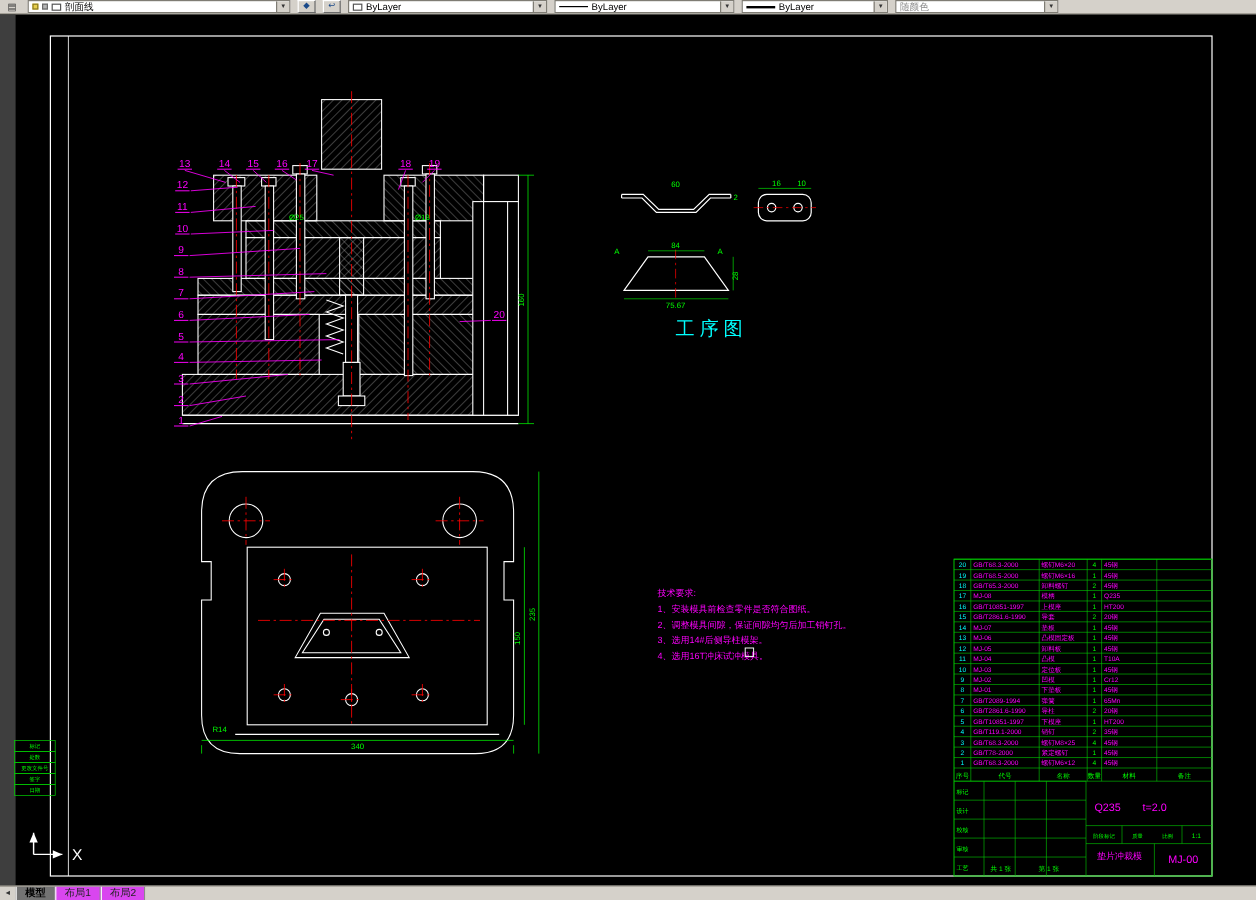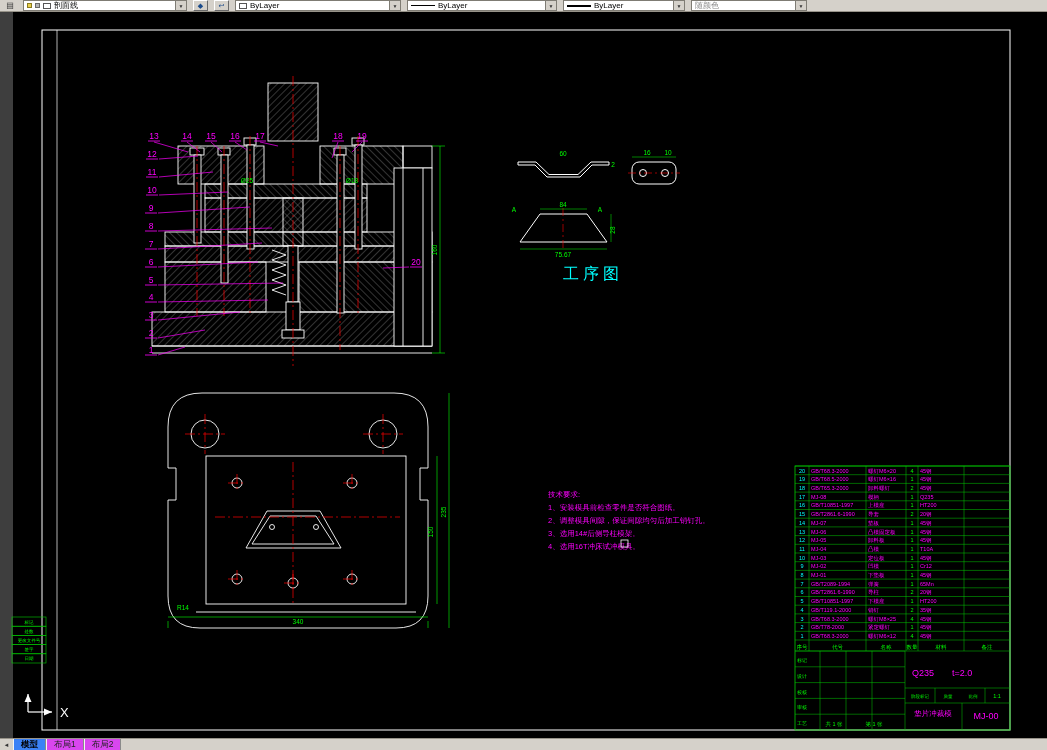--- a/index.html
+++ b/index.html
@@ -21,34 +21,34 @@
   .lw-sample{width:24px;height:2px;background:#000;}
   .tbbtn{width:15px;height:11px;background:#d5d1ca;border:1px solid;border-color:#fff #6a6a6a #6a6a6a #fff;font-size:7px;line-height:9px;text-align:center;color:#1a4a8a;}
 
   
   #cv{position:absolute;top:12px;left:0;display:block;}
 
   
   #tabbar{position:absolute;bottom:0;left:0;width:100%;height:12px;background:#d5d1ca;border-top:1px solid #979389;display:flex;align-items:stretch;font-size:8.5px;color:#222;}
   .tabnav{width:13px;text-align:center;font-size:6px;line-height:12px;color:#333;}
   .tab{padding:0 7px;line-height:11px;background:#d946ef;border-right:1px solid #8a8a8a;border-left:1px solid #f5f5f5;}
-  .tab.active{background:#3b82f6;font-weight:bold;color:#000;}
+  .tab.active{background:#737373;font-weight:bold;color:#000;}
   .tabspacer{flex:1;background:#d5d1ca;}
 
   svg text{font-family:"Liberation Sans",sans-serif;}
 </style>
 </head>
 <body>
 
 <div id="app">
 
   <div id="toolbar">
     <div class="tbicon">▤</div>
 
-    <div class="combo" style="width:164px">
+    <div class="combo" style="width:219px">
       <span class="mini m-y"></span>
       <span class="mini m-g"></span>
       <span class="chip"></span>
       <span class="lbl">剖面线</span>
       <span class="arrow">▼</span>
     </div>
 
     <div class="tbbtn">◆</div>
     <div class="tbbtn">↩</div>
 
@@ -63,21 +63,21 @@
       <span class="lbl">ByLayer</span>
       <span class="arrow">▼</span>
     </div>
 
     <div class="combo" style="width:122px">
       <span class="lw-sample"></span>
       <span class="lbl">ByLayer</span>
       <span class="arrow">▼</span>
     </div>
 
-    <div class="combo disabled" style="width:116px">
+    <div class="combo disabled" style="width:136px">
       <span class="lbl">随颜色</span>
       <span class="arrow">▼</span>
     </div>
   </div>
 
   <svg id="cv" width="1047" height="726" viewBox="0 12 1047 726">
     <defs>
       <pattern id="h1" width="5" height="5" patternUnits="userSpaceOnUse" patternTransform="rotate(45)">
         <line x1="0" y1="0" x2="0" y2="5" stroke="#cfcfcf" stroke-width="0.5"></line>
       </pattern>

